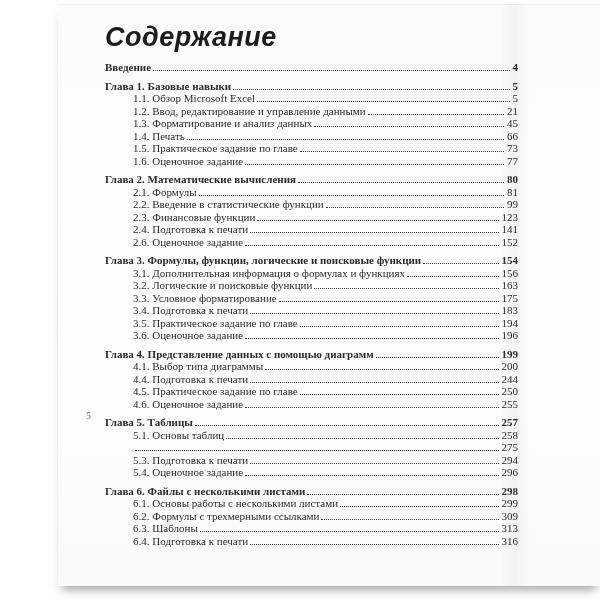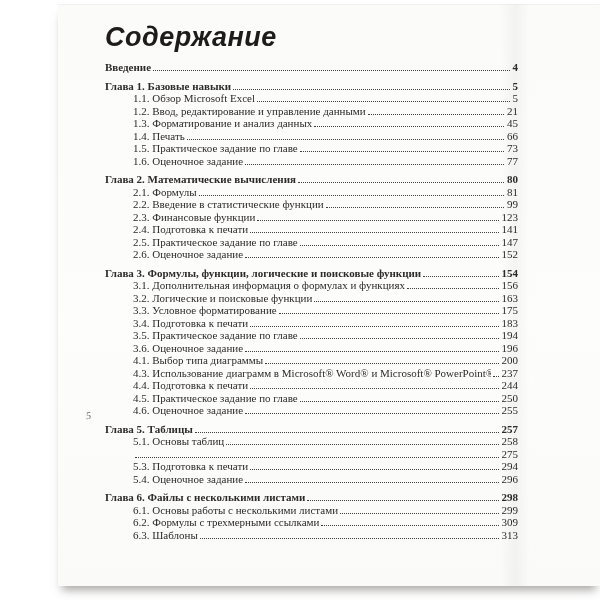--- a/index.html
+++ b/index.html
@@ -116,25 +116,20 @@
           <span class="lab">2.3. Финансовые функции</span>
           <span class="dots"></span>
           <span class="pg">123</span>
         </div>
         <div class="row section">
           <span class="lab">2.4. Подготовка к печати</span>
           <span class="dots"></span>
           <span class="pg">141</span>
         </div>
         <div class="row section">
-          <span class="lab">2.5. Практическое задание по главе</span>
-          <span class="dots"></span>
-          <span class="pg">147</span>
-        </div>
-        <div class="row section">
           <span class="lab">2.6. Оценочное задание</span>
           <span class="dots"></span>
           <span class="pg">152</span>
         </div>
         <div class="row chapter">
           <span class="lab">Глава 3. Формулы, функции, логические и поисковые функции</span>
           <span class="dots"></span>
           <span class="pg">154</span>
         </div>
         <div class="row section">
@@ -160,31 +155,31 @@
         <div class="row section">
           <span class="lab">3.5. Практическое задание по главе</span>
           <span class="dots"></span>
           <span class="pg">194</span>
         </div>
         <div class="row section">
           <span class="lab">3.6. Оценочное задание</span>
           <span class="dots"></span>
           <span class="pg">196</span>
         </div>
+        <div class="row chapter">
+          <span class="lab">Глава 4. Представление данных с помощью диаграмм</span>
+          <span class="dots"></span>
+          <span class="pg">199</span>
+        </div>
         <div class="row section">
           <span class="lab">4.1. Выбор типа диаграммы</span>
           <span class="dots"></span>
           <span class="pg">200</span>
         </div>
         <div class="row section">
-          <span class="lab">4.3. Использование диаграмм в Microsoft® Word® и Microsoft® PowerPoint®</span>
-          <span class="dots"></span>
-          <span class="pg">237</span>
-        </div>
-        <div class="row section">
           <span class="lab">4.4. Подготовка к печати</span>
           <span class="dots"></span>
           <span class="pg">244</span>
         </div>
         <div class="row section">
           <span class="lab">4.5. Практическое задание по главе</span>
           <span class="dots"></span>
           <span class="pg">250</span>
         </div>
         <div class="row section">
@@ -228,16 +223,21 @@
         </div>
         <div class="row section">
           <span class="lab">6.2. Формулы с трехмерными ссылками</span>
           <span class="dots"></span>
           <span class="pg">309</span>
         </div>
         <div class="row section">
           <span class="lab">6.3. Шаблоны</span>
           <span class="dots"></span>
           <span class="pg">313</span>
+        </div>
+        <div class="row section">
+          <span class="lab">6.4. Подготовка к печати</span>
+          <span class="dots"></span>
+          <span class="pg">316</span>
         </div>
       </div>
   </div>
 </div>
 
 </body></html>

